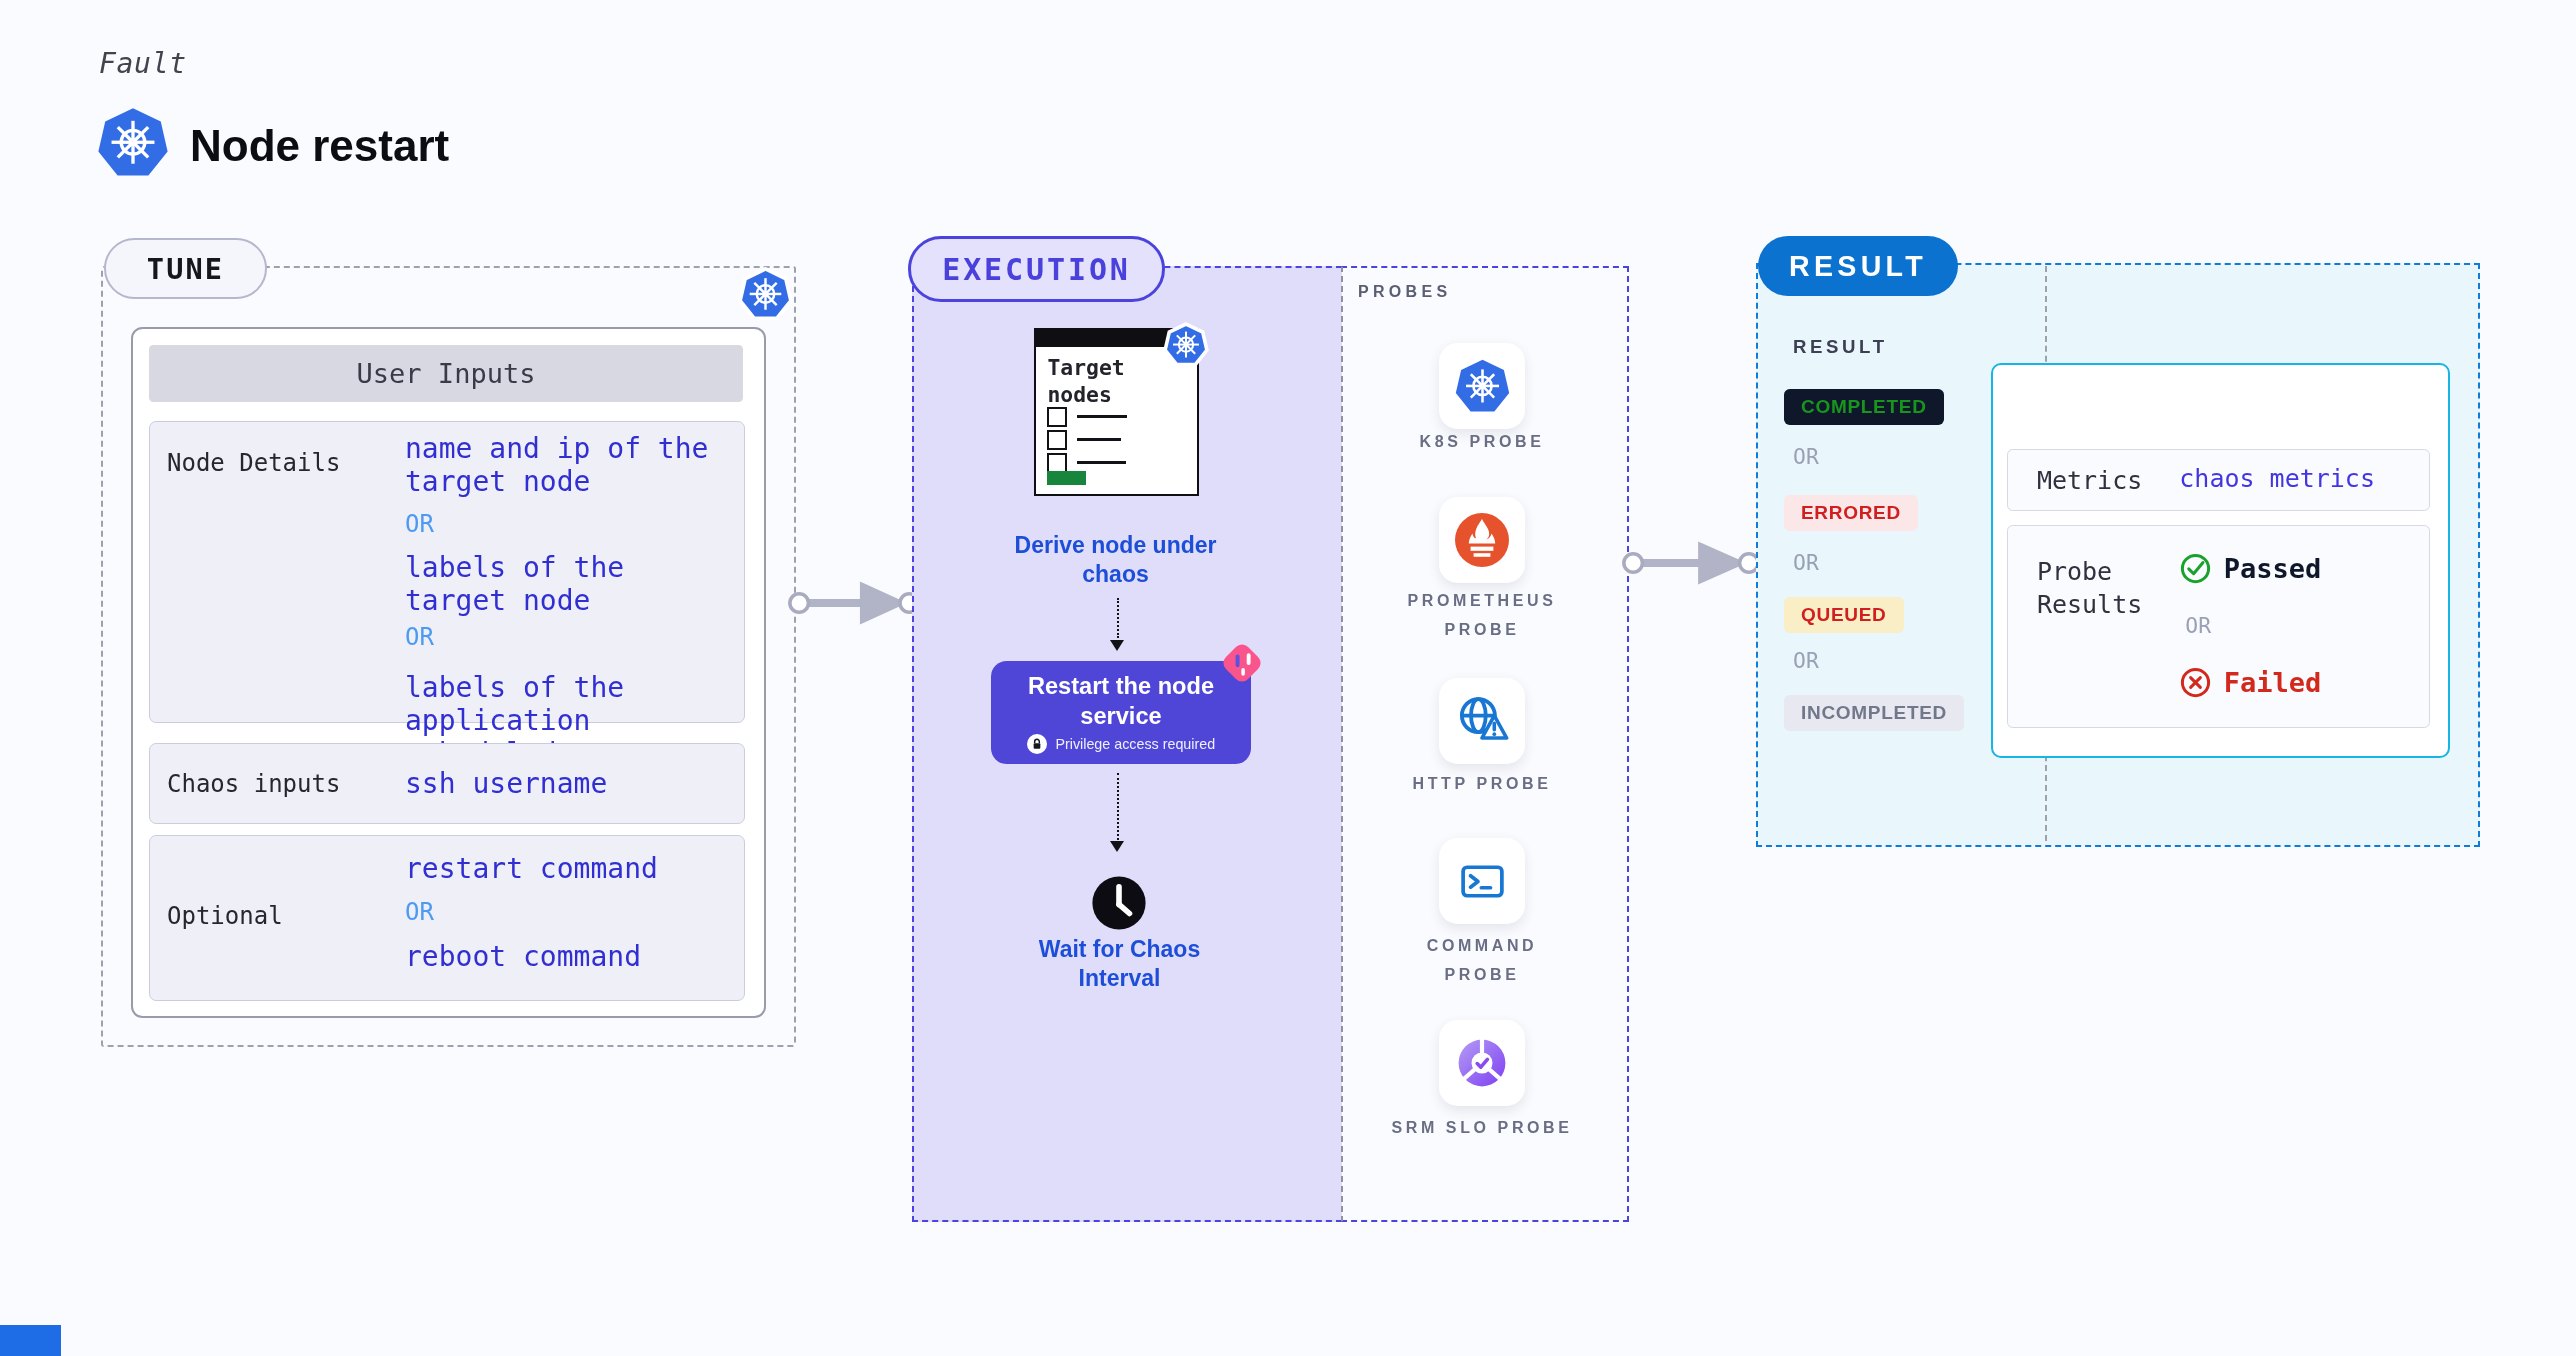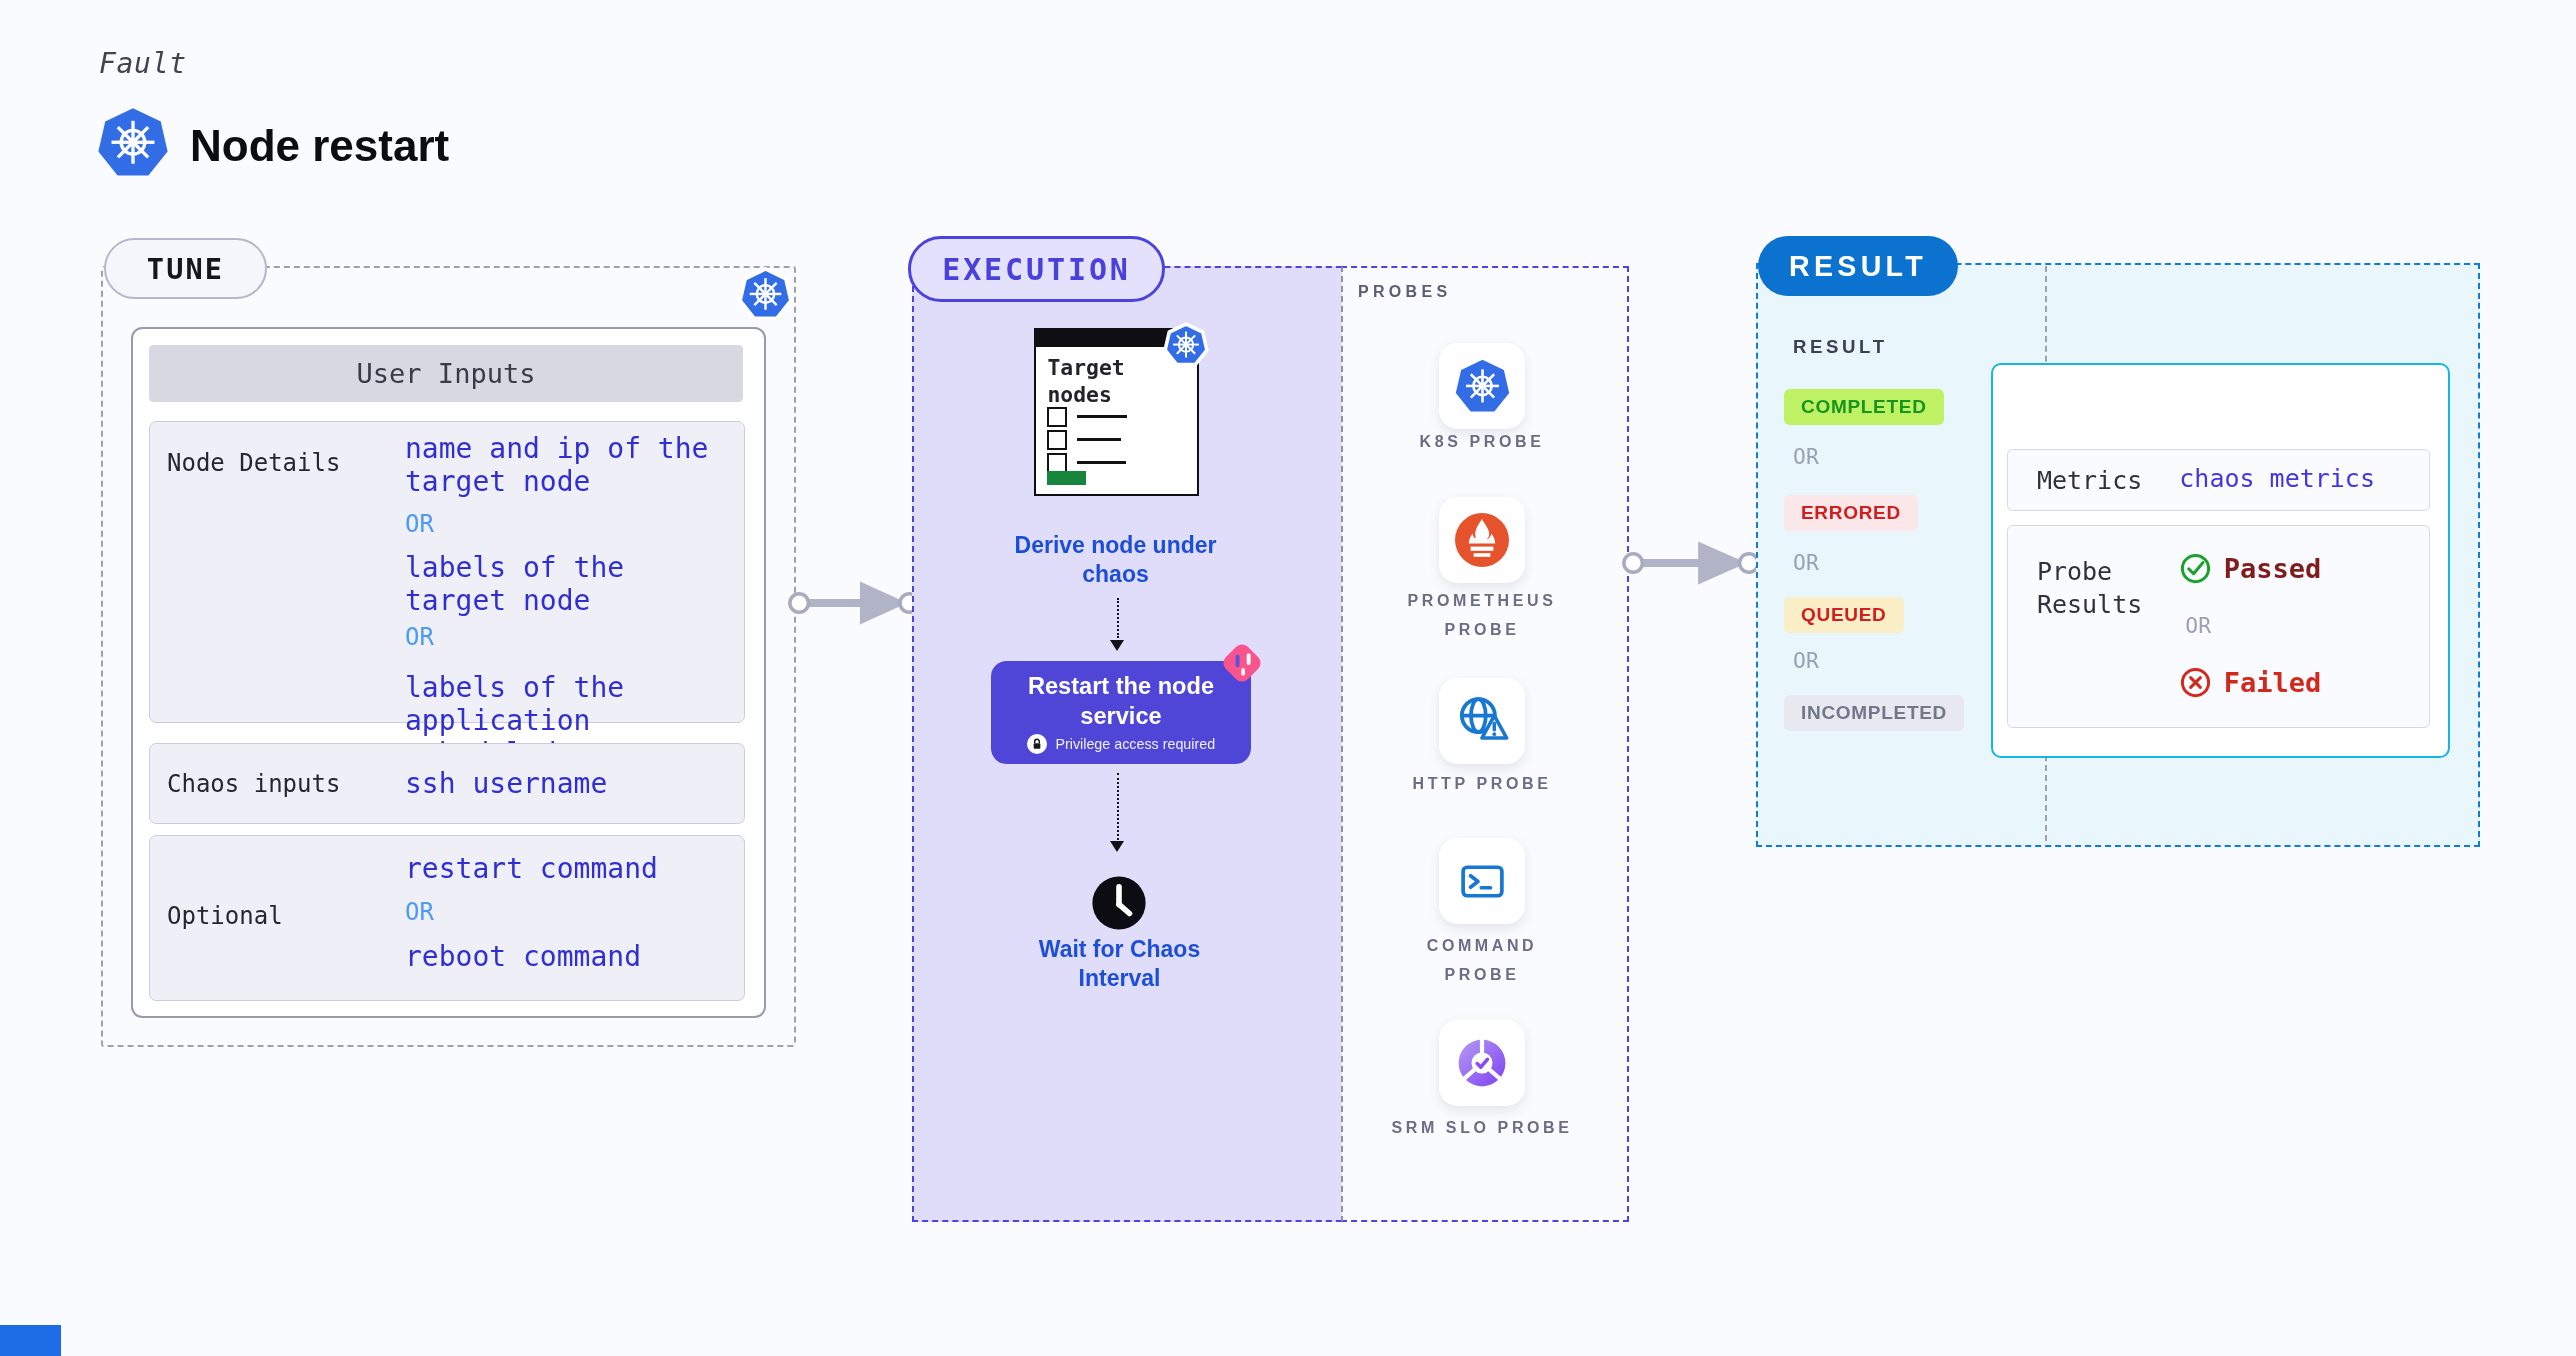--- a/index.html
+++ b/index.html
@@ -75,37 +75,37 @@
   .probe-card{left:1439px;width:86px;height:86px;background:#ffffff;border-radius:18.6px;
     box-shadow:0 4.3px 11.4px rgba(40,50,80,0.10);display:flex;align-items:center;justify-content:center;}
   .probe-label{left:1389px;width:186px;text-align:center;font-size:16px;font-weight:bold;
     letter-spacing:3.6px;color:#6a6e84;line-height:28.6px;}
 
   
   .result-box{left:1756px;top:263px;width:720px;height:580px;background:#e9f6fc;border:2.9px dashed #0e7cd8;}
   .status-heading{left:1793px;top:336px;font-size:18.6px;font-weight:bold;letter-spacing:3.6px;color:#3d4054;}
   .badge{position:absolute;left:1784px;display:inline-flex;align-items:center;border-radius:5.7px;
     padding:7.1px 17px;font-size:19px;font-weight:bold;letter-spacing:0.7px;}
-  .b-completed{top:389px;background:#bef264;color:#17951c;}
+  .b-completed{top:389px;background:#0f172a;color:#17951c;}
   .b-errored{top:495px;background:#fbe7e7;color:#d11e1e;}
   .b-queued{top:597px;background:#faeec6;color:#d11e1e;}
   .b-incompleted{top:695px;background:#e8e9f0;color:#72778c;}
   .or-gray{position:absolute;left:1793px;font-size:21.4px;color:#9aa0b5;}
   .result-divider{left:2045px;top:266px;height:575px;width:0;border-left:2.1px dashed #9da0ad;}
   .output-panel{left:1991px;top:363px;width:455px;height:391px;background:#ffffff;
     border:2.9px solid #16b5e3;border-radius:10px;z-index:2;}
   .out-header{position:absolute;left:14.3px;top:14.3px;width:421px;height:56px;background:#d5d5e0;border-radius:5.7px;
     font-size:27px;color:#585b6d;display:flex;align-items:center;justify-content:center;}
   .out-row{position:absolute;left:14.3px;width:421px;background:#fafbfe;border:1.4px solid #d6d8e4;border-radius:5.7px;}
   .metrics-row{top:84px;height:60px;}
   .pr-row{top:160px;height:201px;}
   .out-label{font-size:25px;line-height:33px;color:#2f313f;}
   .out-value{font-size:25px;color:#4336e0;}
   .pr-item{position:absolute;left:171px;display:flex;align-items:center;gap:11.4px;}
-  .passed-text{font-size:27px;font-weight:bold;color:#7f1d1d;text-align:right;}
+  .passed-text{font-size:27px;font-weight:bold;color:#0f172a;text-align:right;}
   .failed-text{font-size:27px;font-weight:bold;color:#d3281c;}
   .pr-or{position:absolute;left:177px;top:87px;font-size:21.4px;color:#9aa0b5;}
 
   .blue-strip{left:0;top:1325px;width:61px;height:31px;background:#1e6ce6;}
 </style>
 </head>
 <body>
 
 <div class="abs mono kicker">Fault</div>
 <svg class="abs title-k8s" viewBox="0 0 100 100">

